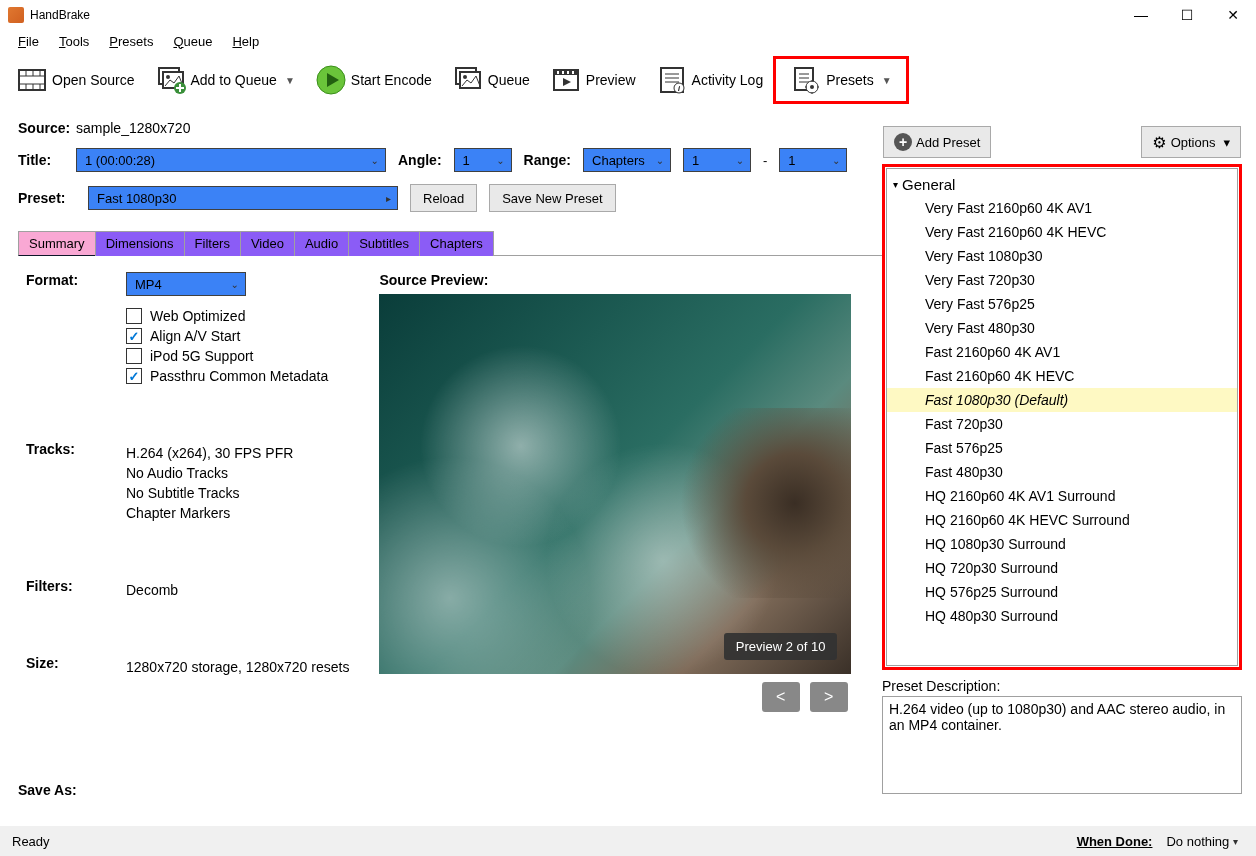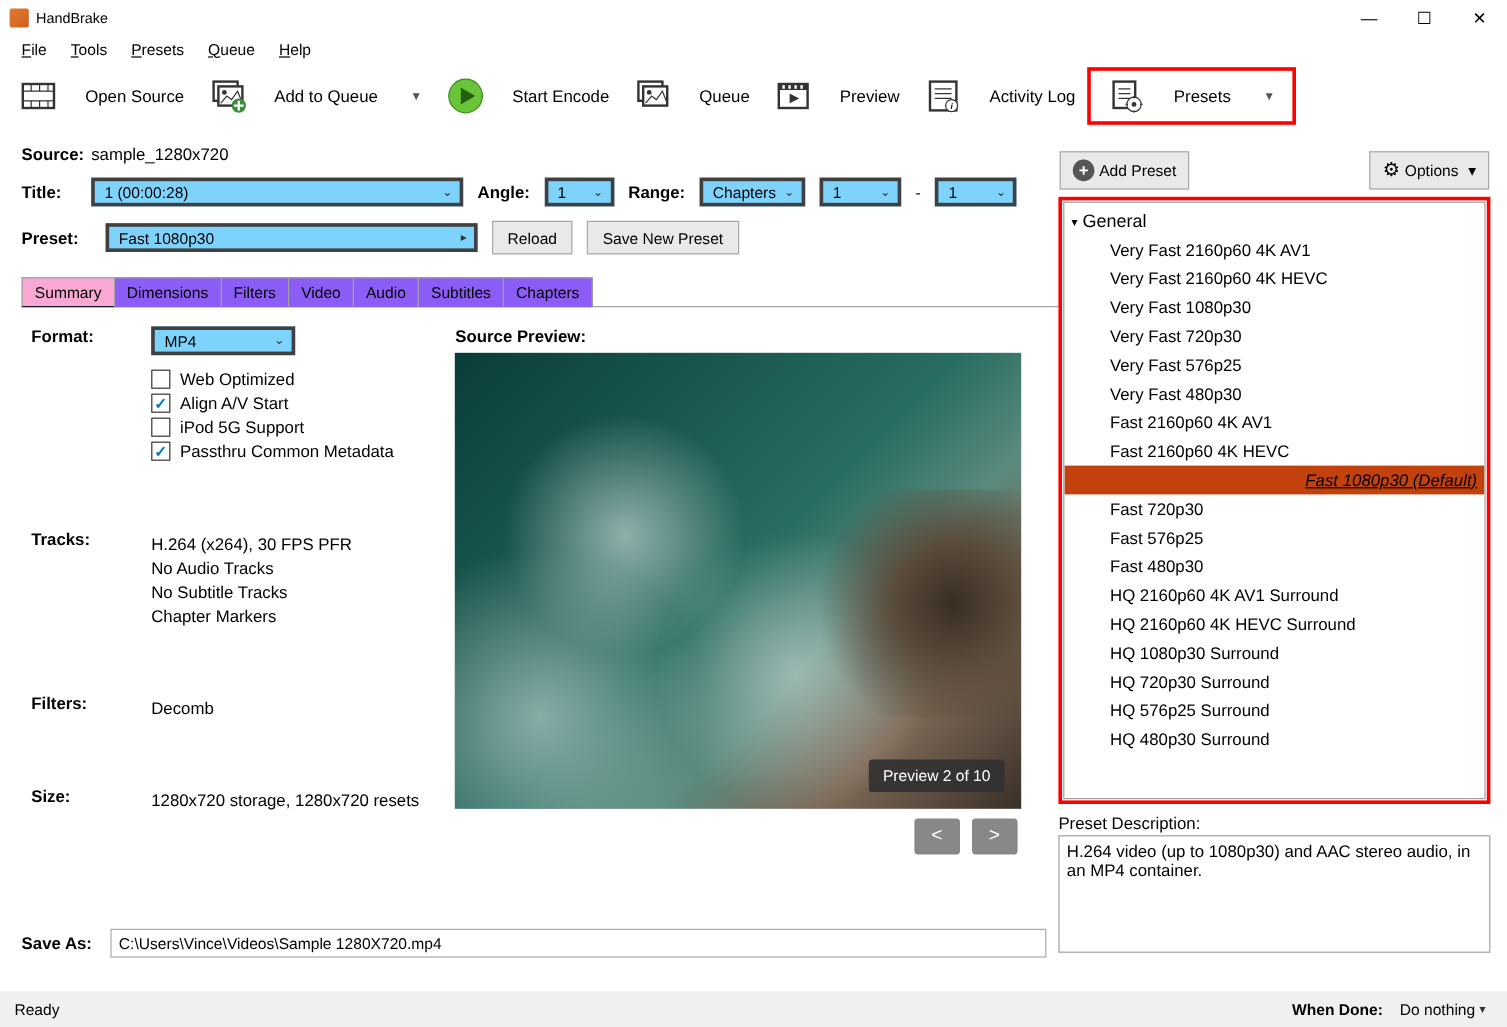--- a/index.html
+++ b/index.html
@@ -12,33 +12,33 @@
 .win-controls { margin-left: auto; display: flex; }
 .win-controls .wc { width: 46px; height: 30px; display: flex; align-items: center; justify-content: center; font-size: 14px; }
 
 
 .menubar { height: 22px; display: flex; align-items: center; padding: 0 8px; font-size: 13px; }
 .menubar .menu-item { padding: 2px 10px; }
 .menubar .menu-item .ul { text-decoration: underline; }
 
 
 .toolbar { height: 56px; display: flex; align-items: center; padding: 0 6px; gap: 0; }
-.tool-btn { display: flex; align-items: center; padding: 4px 10px; gap: 23px; height: 44px; }
+.tool-btn { display: flex; align-items: center; padding: 4px 10px; gap: 4px; height: 44px; }
 .tool-btn .ic { width: 32px; height: 32px; display: flex; align-items: center; justify-content: center; }
 .tool-btn .label { font-size: 14px; }
 .tool-btn .caret { margin-left: 4px; font-size: 10px; color: #555; }
 .red-box-1 { border: 3px solid #f00; padding: 0 4px; height: 48px; display: flex; align-items: center; }
 
 
 .content { padding: 12px 18px 0 18px; position: relative; }
 .row { display: flex; align-items: center; margin-bottom: 12px; }
 .lbl { font-weight: bold; font-size: 14px; min-width: 58px; }
 .source-meta { color: #888; font-size: 14px; margin-left: 12px; }
 
-select, .select-like { height: 24px; border: 3px solid #404040; background: #7dd3fc; font-size: 13px; padding: 0 4px; }
+select, .select-like { height: 24px; border: 1px solid #404040; background: #3b82f6; font-size: 13px; padding: 0 4px; }
 .select-like { display: flex; align-items: center; justify-content: space-between; padding: 0 6px 0 8px; }
 .select-like .sel-caret { font-size: 10px; color: #333; }
 
 .btn { height: 28px; border: 1px solid #a9a9a9; background: #e9e9e9; padding: 0 12px; font-size: 13px; }
 
 
 .tabs { display: flex; border-bottom: 1px solid #a0a0a0; margin-top: 18px; }
 .tab { padding: 4px 10px; border: 1px solid #a0a0a0; border-bottom: none; background: #8b5cf6; font-size: 13px; margin-right: -1px; position: relative; top: 1px; }
 .tab.active { background: #f9a8d4; border-bottom: 1px solid #0f172a; }
 
@@ -72,21 +72,21 @@
 .presets-panel { position: absolute; right: 14px; top: 126px; width: 360px; bottom: 58px; background: #fff; }
 .presets-top { display: flex; justify-content: space-between; margin-bottom: 6px; padding: 0 1px; }
 .presets-top .btn { display: flex; align-items: center; gap: 4px; padding: 0 10px; height: 32px; }
 .presets-top .plus { width:18px; height:18px; border-radius:50%; background:#555; color:#fff; display:flex; align-items:center; justify-content:center; font-size:14px; font-weight:bold; }
 .presets-top .gear { font-size: 16px; }
 .presets-list-wrap { border: 3px solid #f00; height: 506px; position: relative; }
 .presets-list { position: absolute; inset: 1px; border: 1px solid #a0a0a0; background: #fff; overflow-y: scroll; padding: 4px 0; }
 .presets-group { display: flex; align-items: center; gap: 4px; padding: 3px 6px; font-size: 15px; }
 .presets-group .tri { font-size: 10px; }
 .preset-item { padding: 4px 6px 4px 38px; font-size: 14px; }
-.preset-item.default { font-style: italic; text-decoration: underline; background: #c2410c; text-align: right; }
+.preset-item.default { font-style: italic; background: #fef9c3; }
 .preset-desc-label { font-size: 14px; margin-top: 8px; }
 .preset-desc { border: 1px solid #a0a0a0; height: 98px; padding: 4px 6px; font-size: 14px; margin-top: 2px; background: #fff; }
 
 svg.icon { width: 32px; height: 32px; }
 </style>
 </head>
 <body>
 
 <div class="titlebar">
   <div class="app-icon"></div>
@@ -311,27 +311,26 @@
       <div class="preview-nav">
         <div class="nav-btn">&lt;</div>
         <div class="nav-btn">&gt;</div>
       </div>
     </div>
   </div>
 </div>
 
 <div class="save-row">
   <span class="lbl" style="min-width:66px;">Save As:</span>
-  <input class="save-input" value="C:\Users\Vince\Videos\Sample 1280X720.mp4" style="">
 </div>
 
 <div class="statusbar">
   <span>Ready</span>
   <div class="right">
-    <span style="font-weight:bold;">When Done:</span>
+    <span style="font-weight:bold;text-decoration:underline;">When Done:</span>
     <div class="select-like" style="background:#f0f0f0; border:none;">
       <span>Do nothing</span>&nbsp;<span class="sel-caret">▾</span>
     </div>
   </div>
 </div>
 
 <div class="presets-panel">
   <div class="presets-top">
     <button class="btn">
       <span class="plus">+</span>

